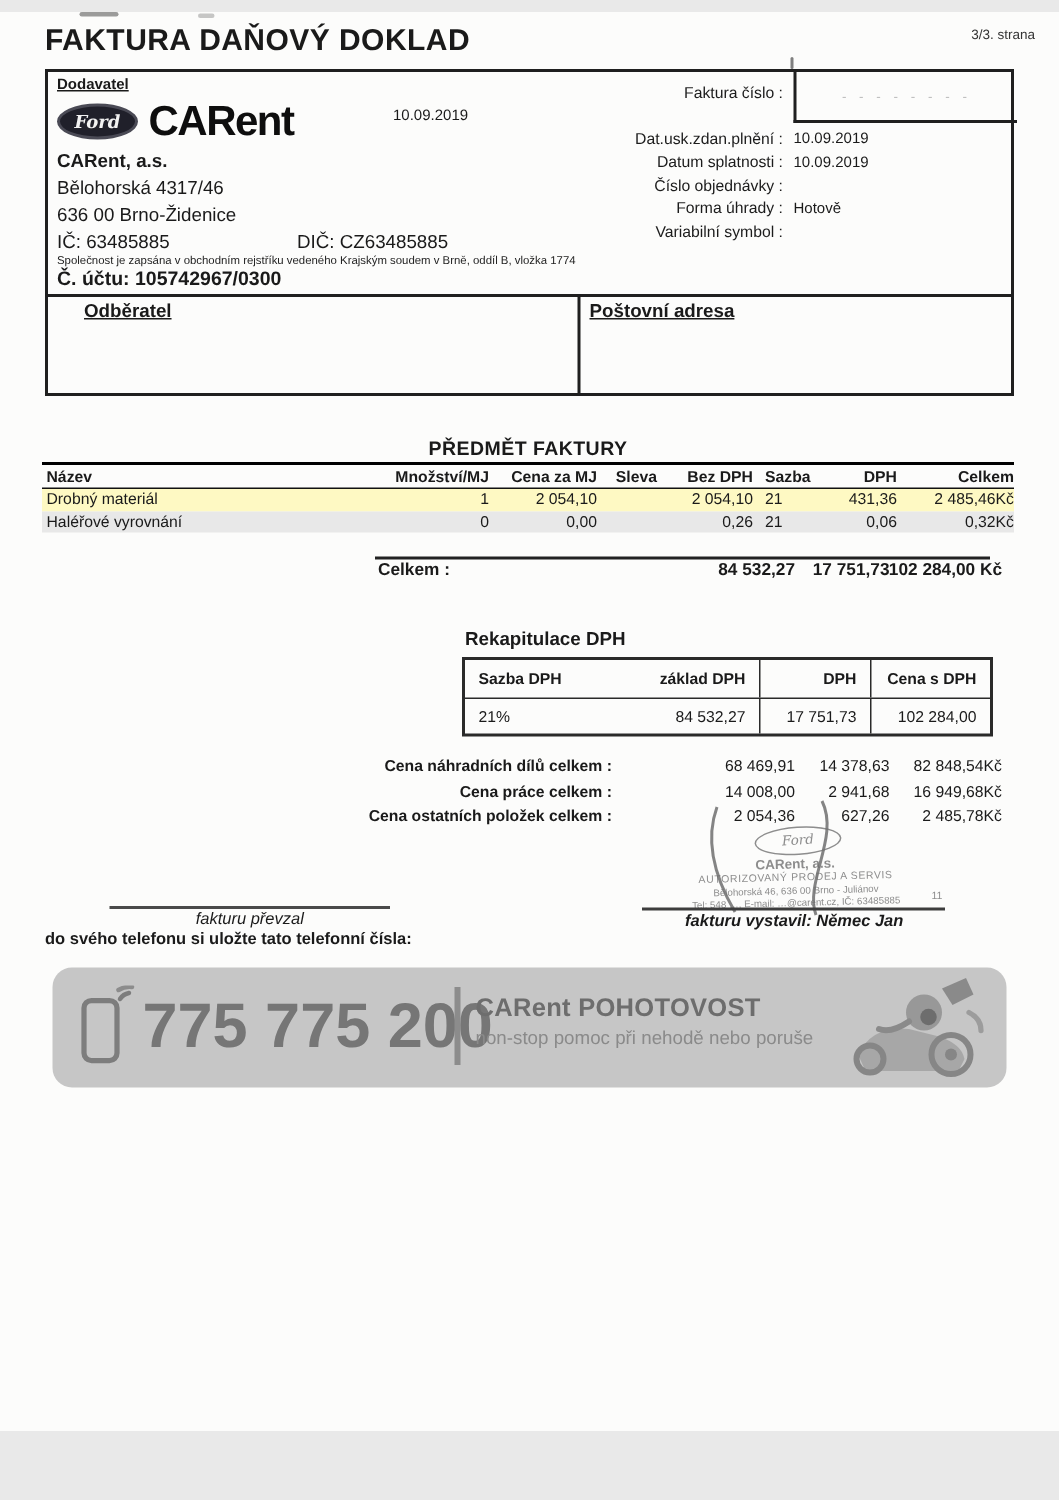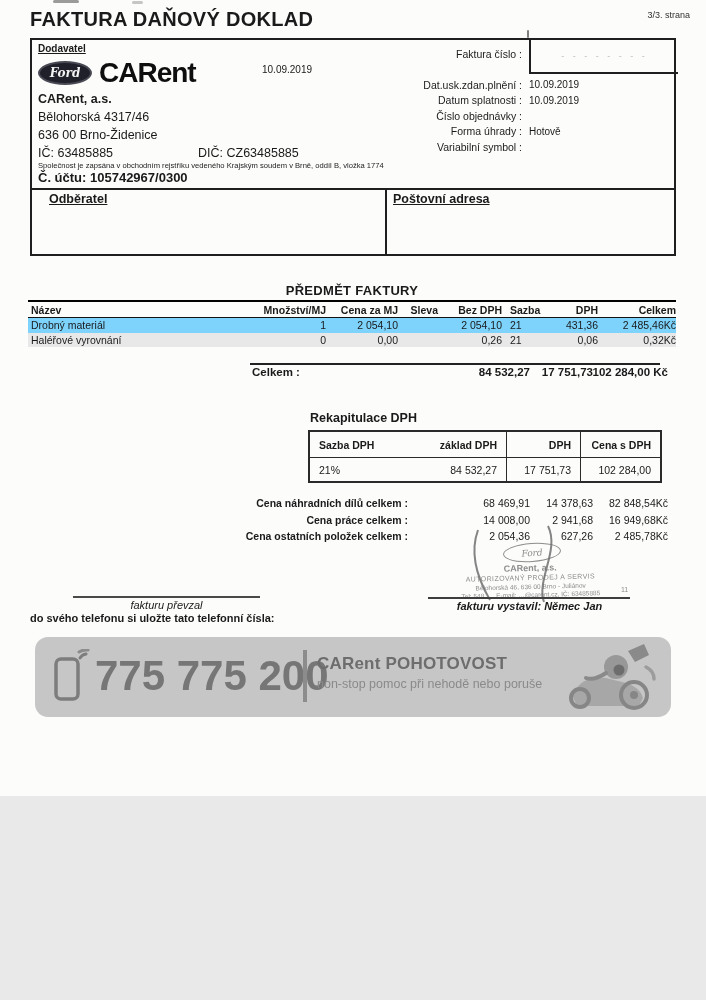--- a/index.html
+++ b/index.html
@@ -1,17 +1,17 @@
 <!DOCTYPE html>
 <html><head>
 <meta charset="utf-8">
 <style>
   * { margin:0; padding:0; box-sizing:border-box; }
   body { background:#e9e9e9; font-family:"Liberation Sans", sans-serif; }
-  .page { position:relative; width:706px; height:796px; margin:0 auto; background:#fcfcfb; color:#1a1a1a; overflow:hidden; }
+  .page { position:relative; width:706px; height:946px; margin:8px auto; background:#fcfcfb; color:#1a1a1a; overflow:hidden; }
   .abs { position:absolute; }
 
   
   .doc-title { left:30px; top:8px; font-size:20px; font-weight:700; letter-spacing:.3px; }
   .page-num { right:16px; top:10px; font-size:9px; color:#333; }
 
   .header-box { left:30px; top:38px; width:646px; height:218px; border:2px solid #1f1f1f; }
   .lbl-underline { font-weight:700; text-decoration:underline; }
   .dodavatel { left:6px; top:3px; font-size:10px;text-decoration:underline; }
   .brand-row { left:6px; top:17px; display:flex; align-items:center; gap:7px; }
@@ -38,21 +38,21 @@
 
   
   .items-title { left:28px; top:283px; width:648px; text-align:center; font-size:13px; font-weight:700; letter-spacing:.3px; }
   .items-table { left:28px; top:300px; width:648px; }
   .irow { display:grid; grid-template-columns:1fr 78px 72px 40px 64px 36px 60px 78px; align-items:center; }
   .ihead { border-top:2px solid #000; border-bottom:1.5px solid #111; height:18px; font-weight:700; }
   .irow > div { font-size:10.5px; }
   .c-name { text-align:left; padding-left:3px; }
   .c-r { text-align:right; }
   .c-rate { text-align:left; padding-left:8px; }
-  .row-odd { background:#7dd3fc; height:14.5px; }
+  .row-odd { background:#fef9c3; height:14.5px; }
   .row-even { background:#e8e8e8; height:14.5px; }
 
   .totals-line { left:250px; top:363px; width:410px; border-top:2px solid #222; }
   .totals-text { top:366px; font-size:11.5px; font-weight:700; }
   .t-label { left:252px; }
   .m-net { right:176px; }
   .m-vat { right:113px; }
   .m-total { right:38px; }
 
   
@@ -155,21 +155,21 @@
         <span class="field-label">Variabilní symbol :</span>
         <span class="field-value"></span>
       </div>
     </div>
 
     <div class="abs num-box">
       <span class="num-dots">- - - - - - - -</span>
     </div>
 
     <div class="abs parties">
-      <div class="abs party-label lbl-underline" style="left:17px; top:2px;">Odběratel</div>
+      <div class="abs party-label lbl-underline" style="left:24px; top:2px;">Odběratel</div>
       <div class="abs party-label lbl-underline" style="left:361px; top:2px;">Poštovní adresa</div>
     </div>
     <div class="abs party-divider"></div>
   </div>
 
   <div class="abs items-title">PŘEDMĚT FAKTURY</div>
   <div class="abs items-table">
     <div class="irow ihead">
       <div class="c-name">Název</div>
       <div class="c-r">Množství/MJ</div>

